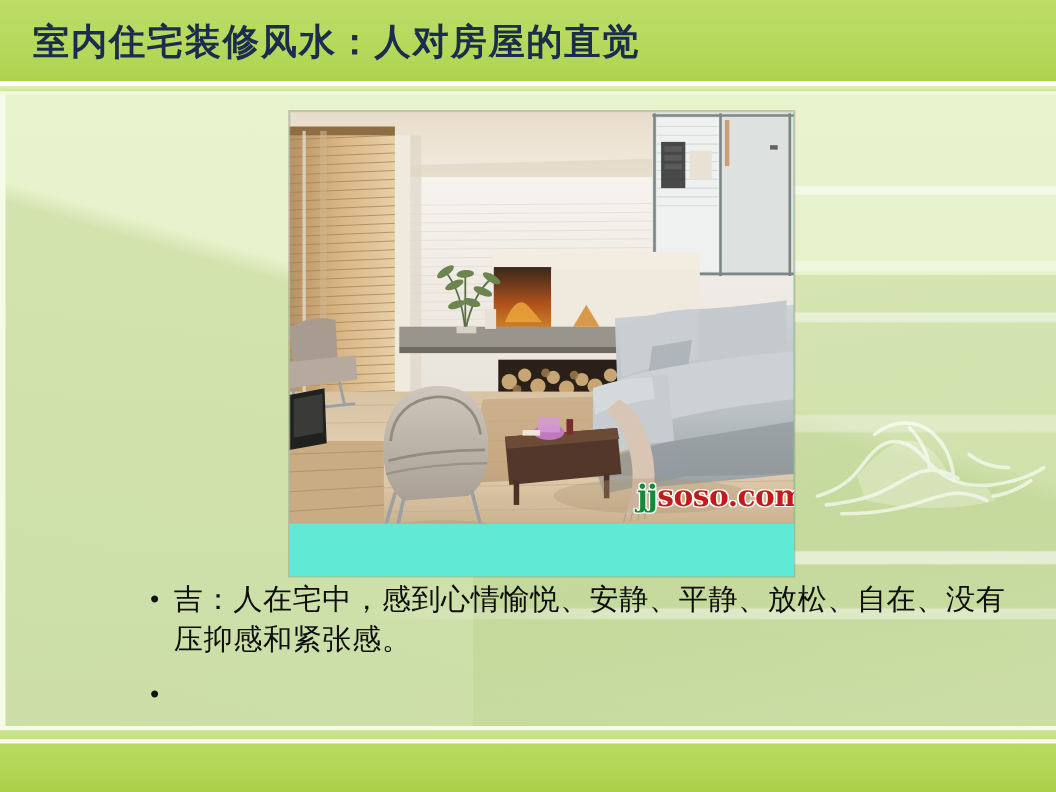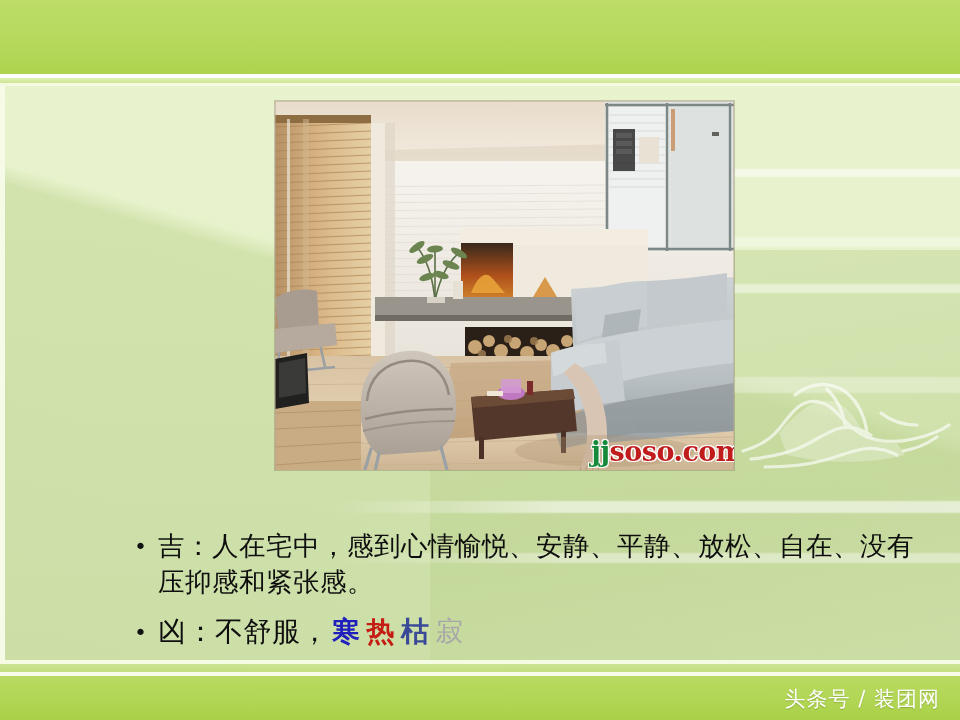--- a/index.html
+++ b/index.html
@@ -97,25 +97,24 @@
     color: #1b2c4e;
     font-family: "DejaVu Serif", "Liberation Serif", serif;
     font-weight: 700;
     white-space: nowrap;
   }
 
   
   .photo-frame {
     position: absolute;
     left: 263px; top: 101px;
-    width: 459px; height: 369px;
+    width: 459px; height: 423px;
     overflow: hidden;
     background: #5eead4;
     box-shadow: 0 0 0 1px rgba(120,110,90,0.35);
-    margin-left: 12px;
   }
   .photo-inner { position: absolute; left: 0; top: 0; width: 459px; height: 375px; }
 
   .watermark {
     position: absolute;
     left: 316px; top: 336px;
     font-family: "DejaVu Serif", "Liberation Serif", serif;
     font-weight: 700;
     font-size: 27px;
     letter-spacing: -0.5px;
@@ -225,20 +224,21 @@
       <path d="M168 96 C180 94 192 89 202 82"></path>
     </g>
     <g fill="#ffffff" opacity="0.30">
       <path d="M44 78 C58 62 72 48 88 46 C104 44 116 56 124 70 C132 84 146 90 162 88 L170 100 C140 108 96 110 52 100 Z"></path>
     </g>
   </svg>
 
   <div class="edge-left"></div>
 
   <div class="header-band"></div>
+  <div class="slide-title">室内住宅装修风水：人对房屋的直觉</div>
   <div class="header-rule"></div>
   <div class="header-rule2"></div>
 
   <div class="photo-frame">
     <svg class="photo-inner" viewBox="0 0 459 375" preserveAspectRatio="none">
       <defs>
         <linearGradient id="ceil" x1="0" y1="0" x2="0" y2="1">
           <stop offset="0%" stop-color="#e8dccb"></stop>
           <stop offset="100%" stop-color="#f3ece1"></stop>
         </linearGradient>
@@ -517,26 +517,22 @@
 
   <div class="bullets">
 
     <div class="bullet-row">
       <div class="bullet-dot">•</div>
       <div class="bullet-text">吉：人在宅中，感到心情愉悦、安静、平静、放松、自在、没有压抑感和紧张感。</div>
     </div>
 
     <div class="bullet-row second">
       <div class="bullet-dot">•</div>
-      <div class="bullet-text">
-        <span>凶：不舒服，</span><span class="kw kw-han">寒</span><span class="kw kw-re">热</span><span class="kw kw-ku">枯</span><span class="kw kw-ji">寂</span>
-      </div>
     </div>
 
   </div>
 
   <div class="footer-rule"></div>
   <div class="footer-rule2"></div>
   <div class="footer-rule3"></div>
   <div class="footer-band"></div>
-  <div class="footer-text">头条号 / 装团网</div>
 
 </div>
 
 </body></html>

